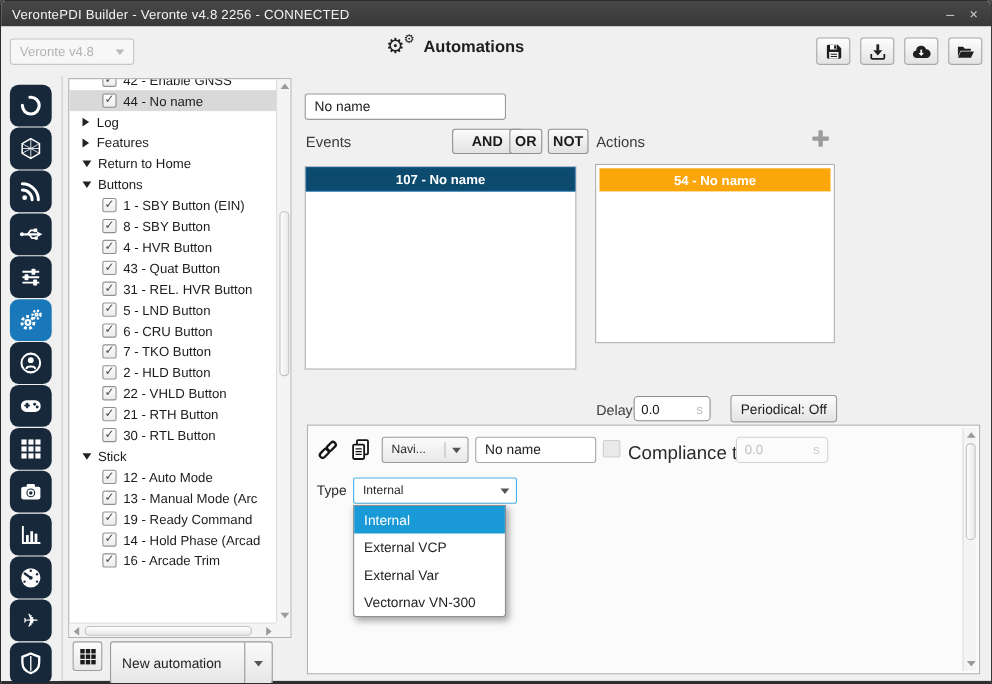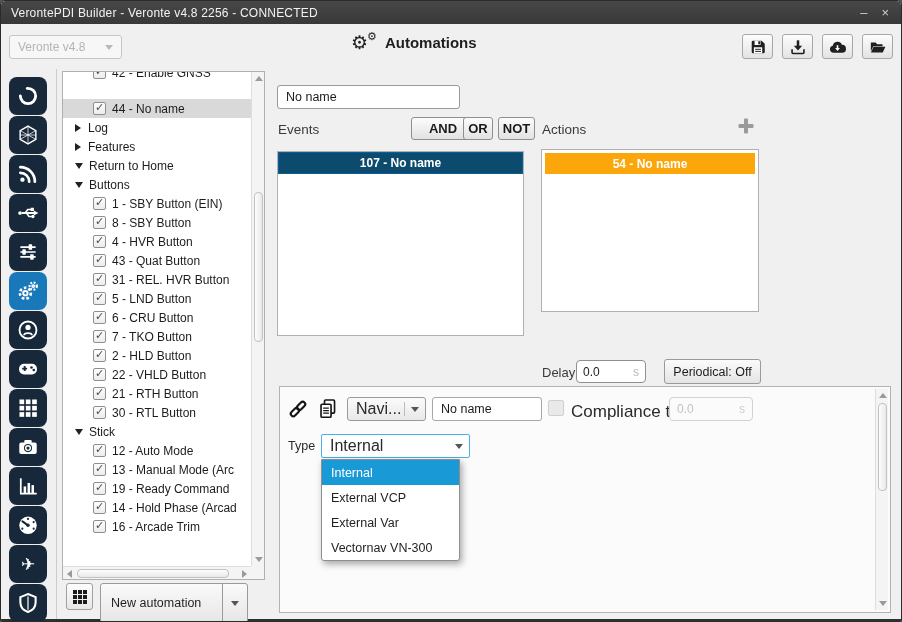--- a/index.html
+++ b/index.html
@@ -31,21 +31,21 @@
   .iconrail{position:absolute;left:0;top:0;bottom:0;width:56px;border-right:1px solid #cccccc;background:#f0f0f0;padding:8px 0 0 8px;display:flex;flex-direction:column;gap:1px;}
   .tile{width:38px;height:38px;border-radius:8px;background:#16283a;display:flex;align-items:center;justify-content:center;flex:0 0 auto;}
   .tile.active{background:#1878ba;}
   .tile .glyph{color:#fff;font-size:17px;line-height:17px;}
 
   
   .treepanel{position:absolute;left:61px;top:2px;width:203px;height:509px;background:#fff;border:1px solid #b0b0b0;overflow:hidden;}
   .treelist{position:absolute;left:0;top:-9px;right:13px;bottom:13px;overflow:hidden;}
   .tree-row{height:19px;display:flex;align-items:center;font-size:12px;color:#1c1c1c;white-space:nowrap;padding-left:30px;}
   .tree-row.group{padding-left:12px;}
-  .tree-row.selected{background:#d9d9d9;margin-top:17px;}
+  .tree-row.selected{background:#d9d9d9;}
   .cb{width:13px;height:13px;border:1px solid #8f8f8f;background:linear-gradient(#fdfdfd,#ececec);border-radius:2px;margin-right:6px;position:relative;flex:0 0 auto;}
   .cb.checked::after{content:"✓";position:absolute;left:1px;top:-2px;font-size:11px;color:#4a4a4a;}
   .tri-col{width:0;height:0;border-top:4px solid transparent;border-bottom:4px solid transparent;border-left:6px solid #222;margin-right:7px;flex:0 0 auto;}
   .tri-exp{width:0;height:0;border-left:4px solid transparent;border-right:4px solid transparent;border-top:6px solid #222;margin-right:6px;margin-top:1px;flex:0 0 auto;}
   
   .vsb{position:absolute;right:0;top:0;bottom:13px;width:13px;background:#f4f4f4;border-left:1px solid #dedede;}
   .hsb{position:absolute;left:0;bottom:0;right:13px;height:13px;background:#f4f4f4;border-top:1px solid #dedede;}
   .sbcorner{position:absolute;right:0;bottom:0;width:13px;height:13px;background:#f4f4f4;}
   .vthumb{position:absolute;left:2px;width:9px;border:1px solid #c2c2c2;border-radius:4px;background:linear-gradient(90deg,#fdfdfd,#e9e9e9);}
   .hthumb{position:absolute;top:2px;height:9px;border:1px solid #c2c2c2;border-radius:4px;background:linear-gradient(#fdfdfd,#e9e9e9);}
@@ -71,21 +71,21 @@
   .actions-box{position:absolute;left:276px;top:80px;width:218px;height:163px;background:#fff;border:1px solid #b0b0b0;padding:3px;}
   .ac-header{height:21px;background:#fba60a;color:#fff;font-size:12px;font-weight:700;display:flex;align-items:center;justify-content:center;}
   .plusbtn{position:absolute;left:470px;top:46px;width:22px;height:22px;display:flex;align-items:center;justify-content:center;}
   .delay-input{position:absolute;left:311px;top:291px;width:70px;height:23px;border:1px solid #8f8f8f;border-radius:4px;background:#fff;display:flex;align-items:center;font-size:12px;color:#1c1c1c;padding:0 6px;}
   .delay-input .unit{margin-left:auto;color:#b8b8b8;}
   .periodical{position:absolute;left:399px;top:290px;width:97px;height:25px;border:1px solid #9a9a9a;border-radius:3px;background:linear-gradient(#fbfbfb,#e4e4e4);font-size:12.5px;color:#1c1c1c;display:flex;align-items:center;justify-content:center;}
 
   
   .act-panel{position:absolute;left:14px;top:317px;width:612px;height:227px;background:#fbfbfb;border:1px solid #b3b3b3;}
   .icbtn{position:absolute;top:8px;width:27px;height:27px;display:flex;align-items:center;justify-content:center;}
-  .combo{border:1px solid #9a9a9a;border-radius:3px;background:linear-gradient(#fbfbfb,#e8e8e8);display:flex;align-items:center;font-size:16px;color:#2a2a2a;}
+  .combo{border:1px solid #9a9a9a;border-radius:3px;background:linear-gradient(#fbfbfb,#e8e8e8);display:flex;align-items:center;font-size:11px;color:#2a2a2a;}
   .combo .cval{flex:1;padding-left:8px;}
   .combo .cdiv{width:1px;height:60%;background:#bcbcbc;}
   .combo .ccar{width:20px;display:flex;align-items:center;justify-content:center;}
   .navi-combo{position:absolute;left:67px;top:10px;width:79px;height:24px;}
   .an-input{position:absolute;left:152px;top:10px;width:110px;height:24px;border:1px solid #a8a8a8;border-radius:3px;background:#fff;font-size:12.5px;color:#1c1c1c;display:flex;align-items:center;padding:0 8px;}
   .comp-cb{position:absolute;left:268px;top:13px;width:16px;height:16px;border:1px solid #cfcfcf;border-radius:2px;background:#e9e9e9;}
   .comp-label{position:absolute;left:291px;top:15px;font-size:17px;font-weight:400;color:#2a2a2a;}
   .comp-input{position:absolute;left:389px;top:10px;width:84px;height:24px;border:1px solid #d2d2d2;border-radius:4px;background:#fbfbfb;display:flex;align-items:center;font-size:12px;color:#c2c2c2;padding:0 7px;}
   .comp-input .unit{margin-left:auto;color:#cccccc;}
   .type-label{position:absolute;left:8px;top:52px;font-size:12.5px;color:#2a2a2a;}

